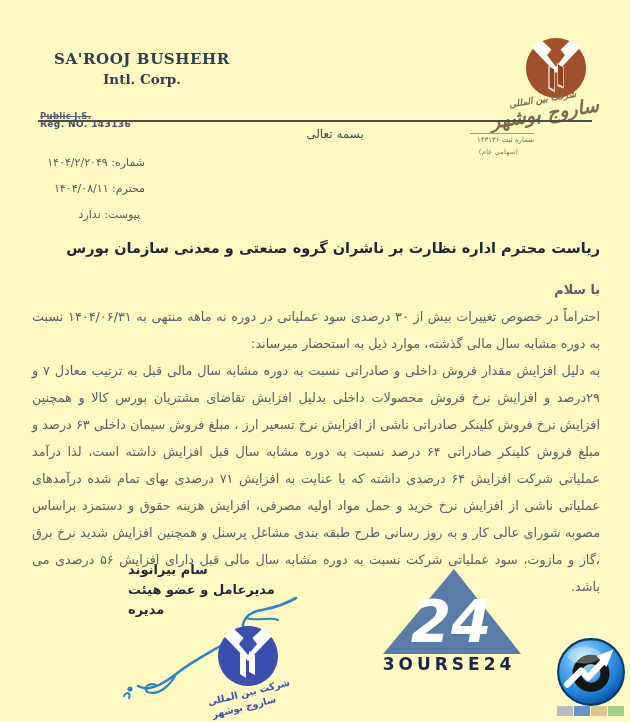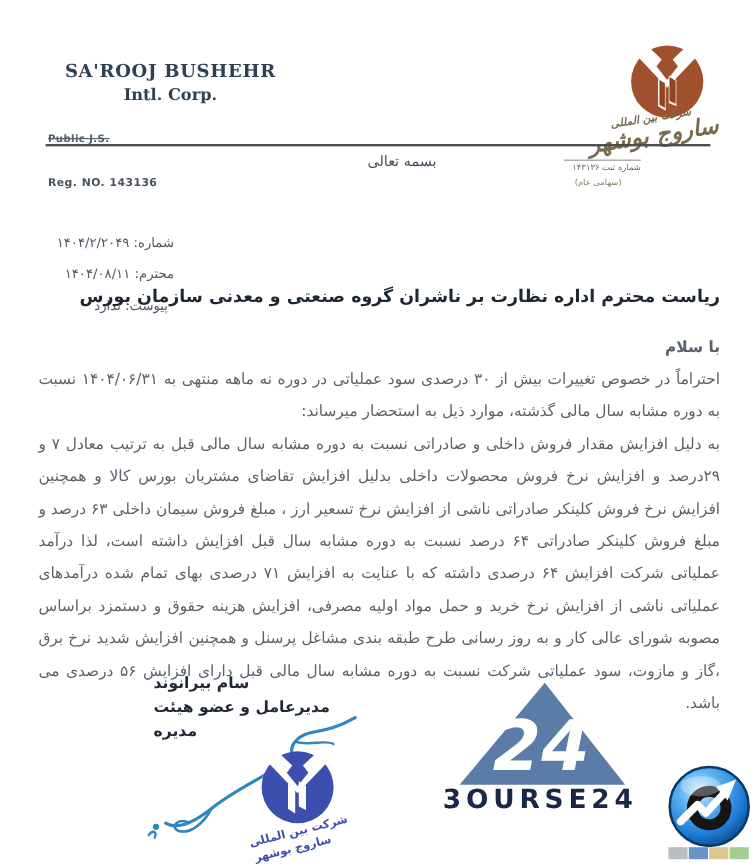--- a/index.html
+++ b/index.html
@@ -1,18 +1,18 @@
 <!DOCTYPE html>
 <html lang="fa"><head>
 <meta charset="utf-8">
 <style>
   html,body{margin:0;padding:0;background:#e9e9e9;}
   .page{
     position:relative;width:630px;height:722px;margin:0 auto;
-    background:#ffffff;overflow:hidden;
+    background:#fef9c3;overflow:hidden;
     font-family:"DejaVu Sans",sans-serif;color:#333;
   }
   .abs{position:absolute;}
 
   
   .company-en{left:52px;top:50px;width:180px;text-align:center;
     font-family:"DejaVu Serif",serif;font-weight:bold;color:#2e4154;}
   .company-en .l1{font-size:15px;letter-spacing:.6px;}
   .company-en .l2{font-size:13.5px;margin-top:3px;}
 
@@ -23,25 +23,25 @@
   .calligraphy .c2{font-size:19px;font-style:italic;font-weight:bold;margin-top:-2px;}
   .sahami{right:112px;top:110px;font-size:7px;color:#8a7b66;direction:rtl;margin-top:38px;}
   .reg-fa-line{right:96px;top:133px;width:64px;border-top:1px solid #9a9a9a;height:0;}
   .reg-fa{right:96px;top:136px;font-size:7px;color:#5f6a78;direction:rtl;}
 
   .rule{left:38px;top:120px;width:554px;height:2px;background:#4d4d4d;}
   .public-js{left:40px;top:111px;font-size:8.5px;color:#55616e;
     text-decoration:line-through;font-weight:bold;letter-spacing:.3px;}
   .besmeh{left:275px;top:127px;width:120px;text-align:center;
     font-size:12px;color:#3f4b58;direction:rtl;}
-  .reg-en{left:40px;top:148px;font-size:9px;color:#47525e;font-weight:bold;letter-spacing:.4px;}
+  .reg-en{left:40px;top:119px;font-size:9px;color:#47525e;font-weight:bold;letter-spacing:.4px;}
 
   
   .meta-row{left:40px;width:105px;direction:rtl;text-align:right;
-    font-size:11px;color:#4e5a66;margin-top:40px;}
+    font-size:11px;color:#4e5a66;}
   .meta-row.num{top:156px;}
   .meta-row.date{top:182px;}
   .meta-row.att{top:208px;right:auto;left:52px;width:88px;}
 
   
   .recipient{right:30px;direction:rtl;text-align:right;font-weight:bold;
     color:#1e2833;font-size:14.5px;}
   .recipient.r1{top:214px;}
   .recipient.r2{top:240px;}
 
@@ -53,21 +53,21 @@
 
   
   .sig-text{left:128px;top:560px;width:180px;text-align:left;direction:rtl;
     font-weight:bold;color:#1f2937;font-size:13px;line-height:20px;}
   .sig-scribble{left:118px;top:592px;width:200px;height:110px;}
   .stamp{left:193px;top:622px;width:110px;height:100px;}
 
   
   .bourse{left:373px;top:566px;width:152px;height:112px;}
   .bourse-wordmark{left:369px;top:654px;width:160px;text-align:center;
-    font-size:22px;font-weight:bold;letter-spacing:4px;color:#1b2746;}
+    font-size:17px;font-weight:bold;letter-spacing:4px;color:#1b2746;}
 
   
   .stock-icon{left:556px;top:637px;width:70px;height:70px;}
   .color-strip{left:557px;top:706px;display:flex;gap:1px;}
   .color-strip .sq{width:16px;height:10px;}
 </style>
 </head>
 <body>
 
 <div class="page">

